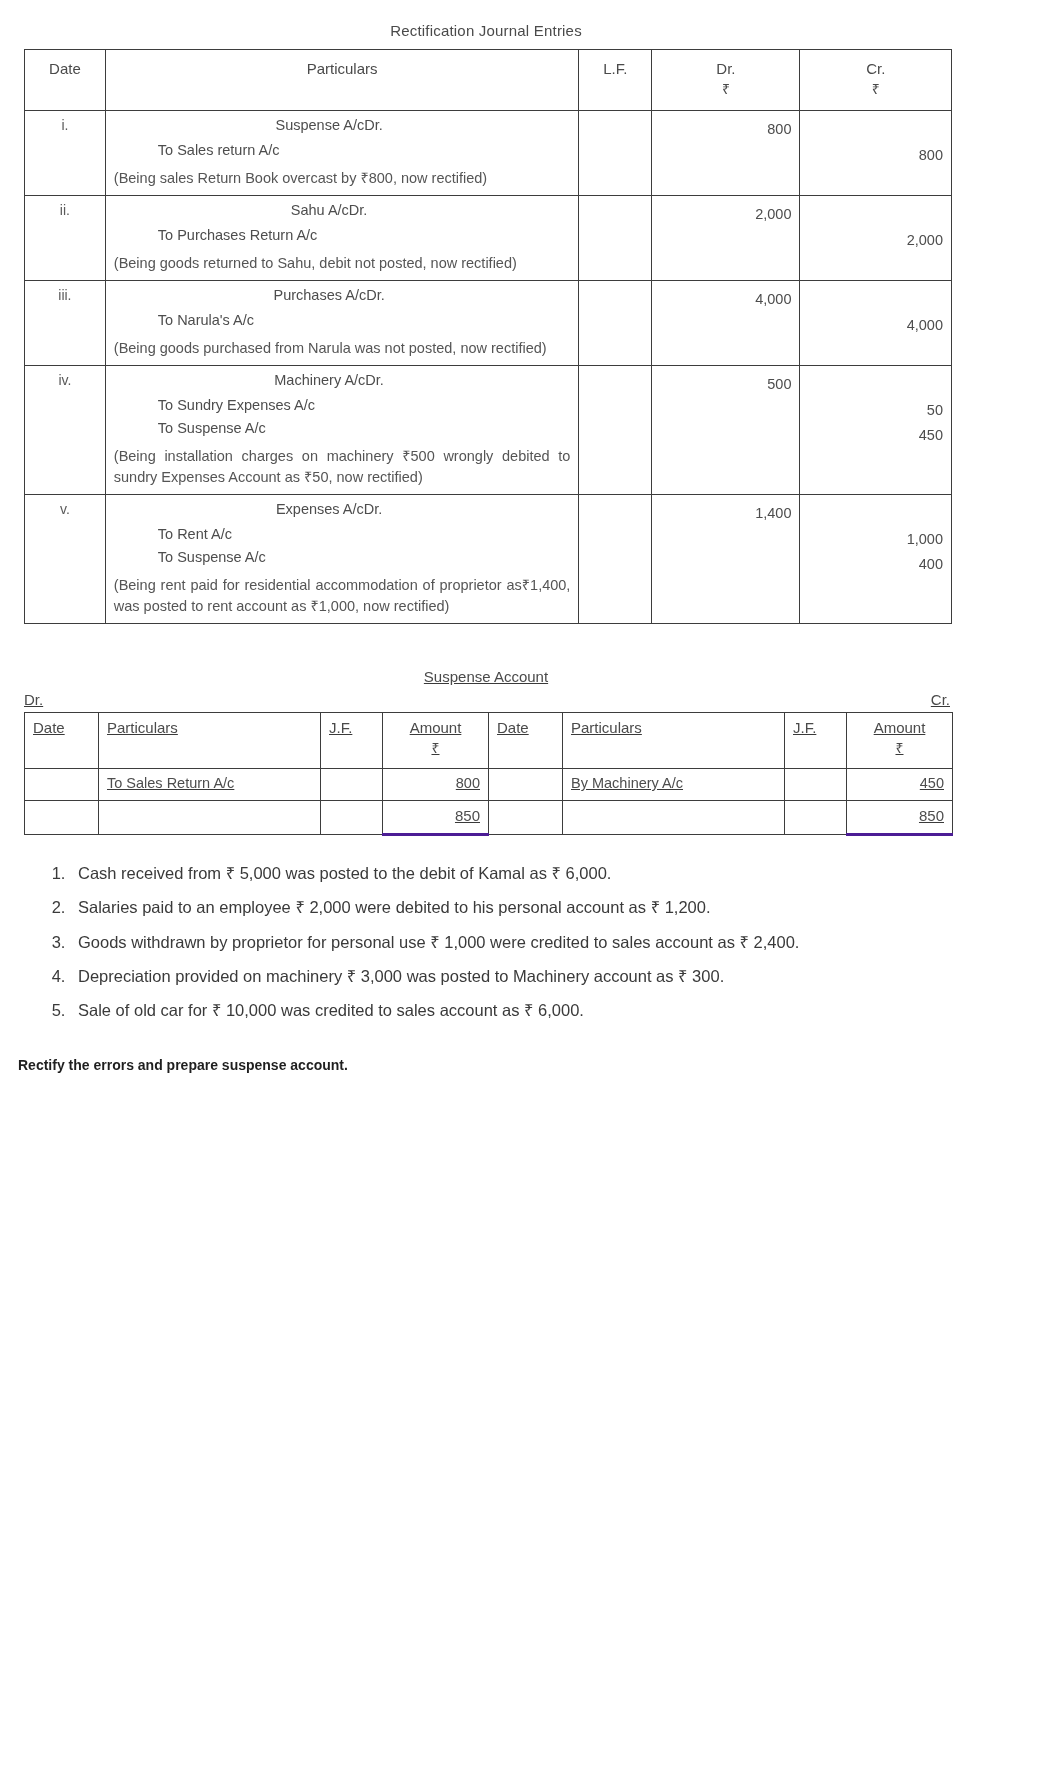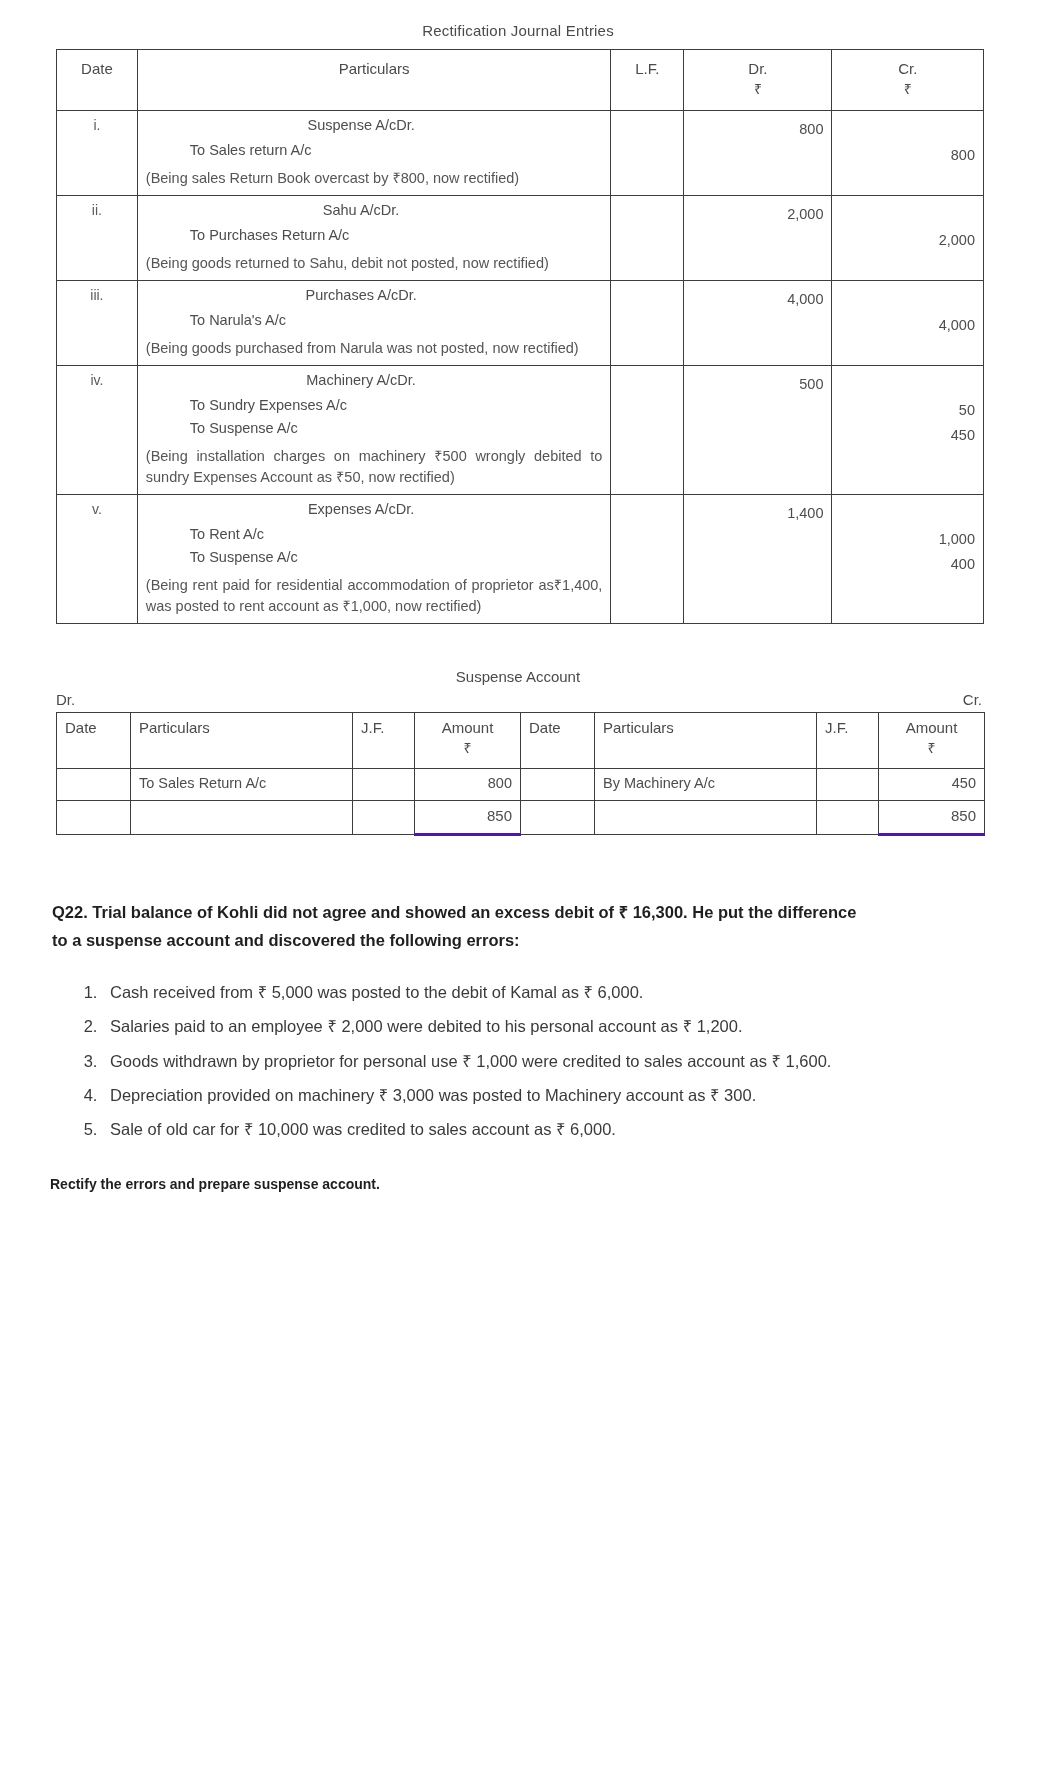--- a/index.html
+++ b/index.html
@@ -12,21 +12,20 @@
     width: 1054px;
     min-height: 1790px;
     font-family: "Liberation Sans", sans-serif;
     color: #3a3a3a;
     position: relative;
   }
   .page {
     width: 863px;
     padding: 16px;
     position: relative;
-    margin-left: 32px;
   }
 
   
   .journal-title {
     text-align: center;
     font-size: 15px;
     color: #4a4a4a;
     letter-spacing: 0.2px;
     padding: 6px 0 10px 0;
     width: 940px;
@@ -88,21 +87,21 @@
   .ln-narr {
     padding-top: 10px;
     text-align: justify;
     line-height: 1.45;
     color: #555;
   }
   .amt-line { line-height: 1.75; }
   .amt-spacer { height: 26px; }
 
   
-  .suspense-wrap { margin-top: 44px; }
+  .suspense-wrap { margin-top: 44px; text-decoration: underline; }
   .suspense-title {
     text-align: center;
     font-size: 15px;
     color: #4a4a4a;
     width: 940px;
     padding-bottom: 6px;
   }
   .drcr-row {
     width: 940px;
     display: flex;
@@ -369,25 +368,24 @@
           <td class="s-amt">850</td>
           <td></td>
           <td class="s-part"></td>
           <td></td>
           <td class="s-amt">850</td>
         </tr>
       </tbody>
     </table>
   </div>
 
-  <div class="question">Q22. Trial balance of Kohli did not agree and showed an excess debit of ₹ 16,300. He put the difference to a suspense account and discovered the following errors:</div>
 
   <ol class="err-list">
     <li>Cash received from ₹ 5,000 was posted to the debit of Kamal as ₹ 6,000.</li>
     <li>Salaries paid to an employee ₹ 2,000 were debited to his personal account as ₹ 1,200.</li>
-    <li>Goods withdrawn by proprietor for personal use ₹ 1,000 were credited to sales account as ₹ 1,600.</li>
+    <li>Goods withdrawn by proprietor for personal use ₹ 1,000 were credited to sales account as ₹ 2,400.</li>
     <li>Depreciation provided on machinery ₹ 3,000 was posted to Machinery account as ₹ 300.</li>
     <li>Sale of old car for ₹ 10,000 was credited to sales account as ₹ 6,000.</li>
   </ol>
 
   <div class="rectify-line">Rectify the errors and prepare suspense account.</div>
 
 </div>
 
 </body></html>

